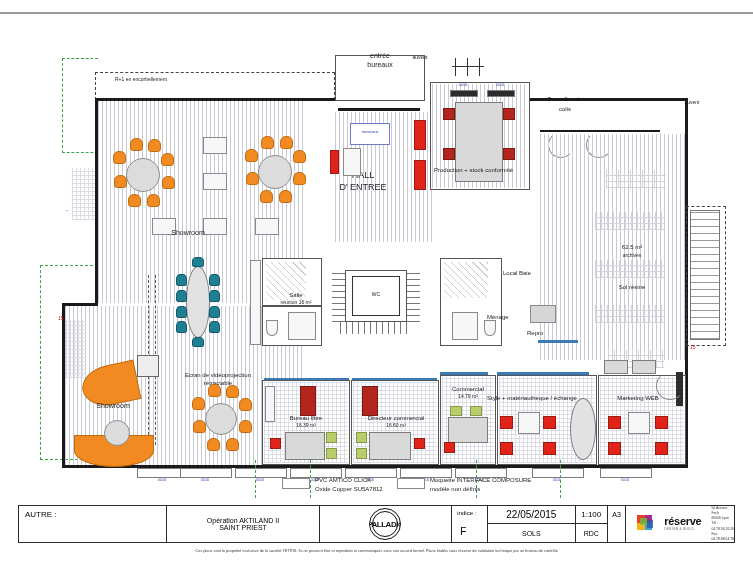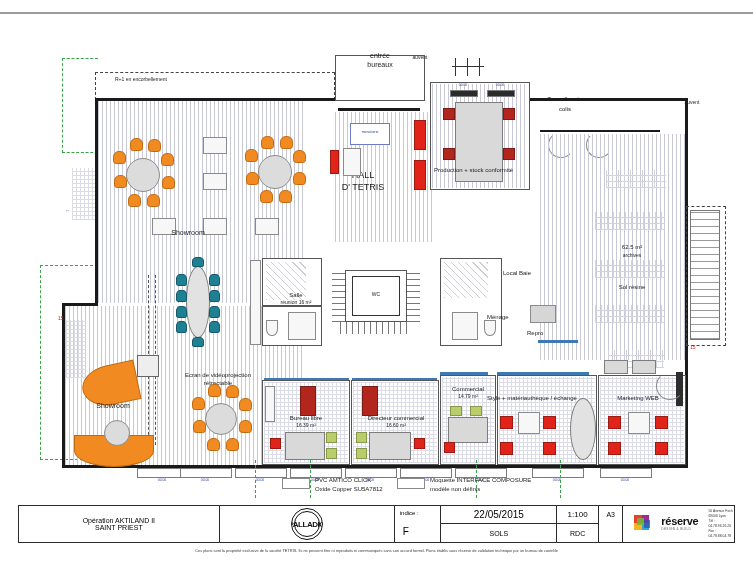--- a/index.html
+++ b/index.html
@@ -203,21 +203,21 @@
     <div class="abs chair-o" style="left:207px;top:418px;width:13px;height:13px;"></div>
     <div class="abs chair-o" style="left:226px;top:418px;width:13px;height:13px;"></div>
 
     <div class="lbl f7 c" style="left:380px;top:32px;">entrée</div>
     <div class="lbl f7 c" style="left:380px;top:41px;">bureaux</div>
     <div class="lbl f5 c" style="left:420px;top:35px;">auvent</div>
     <div class="lbl f5 c" style="left:692px;top:80px;">auvent</div>
 
     <div class="abs hatchv" style="left:335px;top:92px;width:100px;height:130px;"></div>
     <div class="lbl f9 c" style="left:363px;top:150px;">HALL</div>
-    <div class="lbl f9 c" style="left:363px;top:162px;">D' TETRIS</div>
+    <div class="lbl f9 c" style="left:363px;top:162px;">D' ENTREE</div>
 
     <div class="abs" style="left:350px;top:103px;width:40px;height:22px;border:1px solid #6b7bc7;background:#fff;"></div>
     <div class="tagtxt" style="left:352px;top:110px;width:36px;">menuiserie</div>
 
     <div class="abs redbox" style="left:330px;top:130px;width:9px;height:24px;"></div>
     <div class="abs redbox" style="left:414px;top:100px;width:12px;height:30px;"></div>
     <div class="abs redbox" style="left:414px;top:140px;width:12px;height:30px;"></div>
 
     <div class="abs whitebox" style="left:343px;top:128px;width:18px;height:28px;"></div>
 
@@ -386,20 +386,23 @@
     <div class="lbl f6" style="left:315px;top:3px;">PVC AMTICO CLICK</div>
     <div class="lbl f6" style="left:315px;top:12px;">Oxide Copper SU5A7812</div>
 
     <div class="swatch" style="left:397px;top:4px;width:26px;"></div>
     <div class="lbl f6" style="left:430px;top:3px;">Moquette INTERFACE COMPOSURE</div>
     <div class="lbl f6" style="left:430px;top:12px;">modèle non définis</div>
   </div>
 
   <div id="tb">
 
+    <div class="tbcell tb-autre">
+      <span class="f8">AUTRE :</span>
+    </div>
 
     <div class="tbcell tb-oper">
       <span class="f7">Opération AKTILAND II</span>
       <span class="f7">SAINT PRIEST</span>
     </div>
 
     <div class="tbcell tb-stamp">
       <div class="stamp">
         <span class="stampinner">PALLADIO</span>
       </div>

